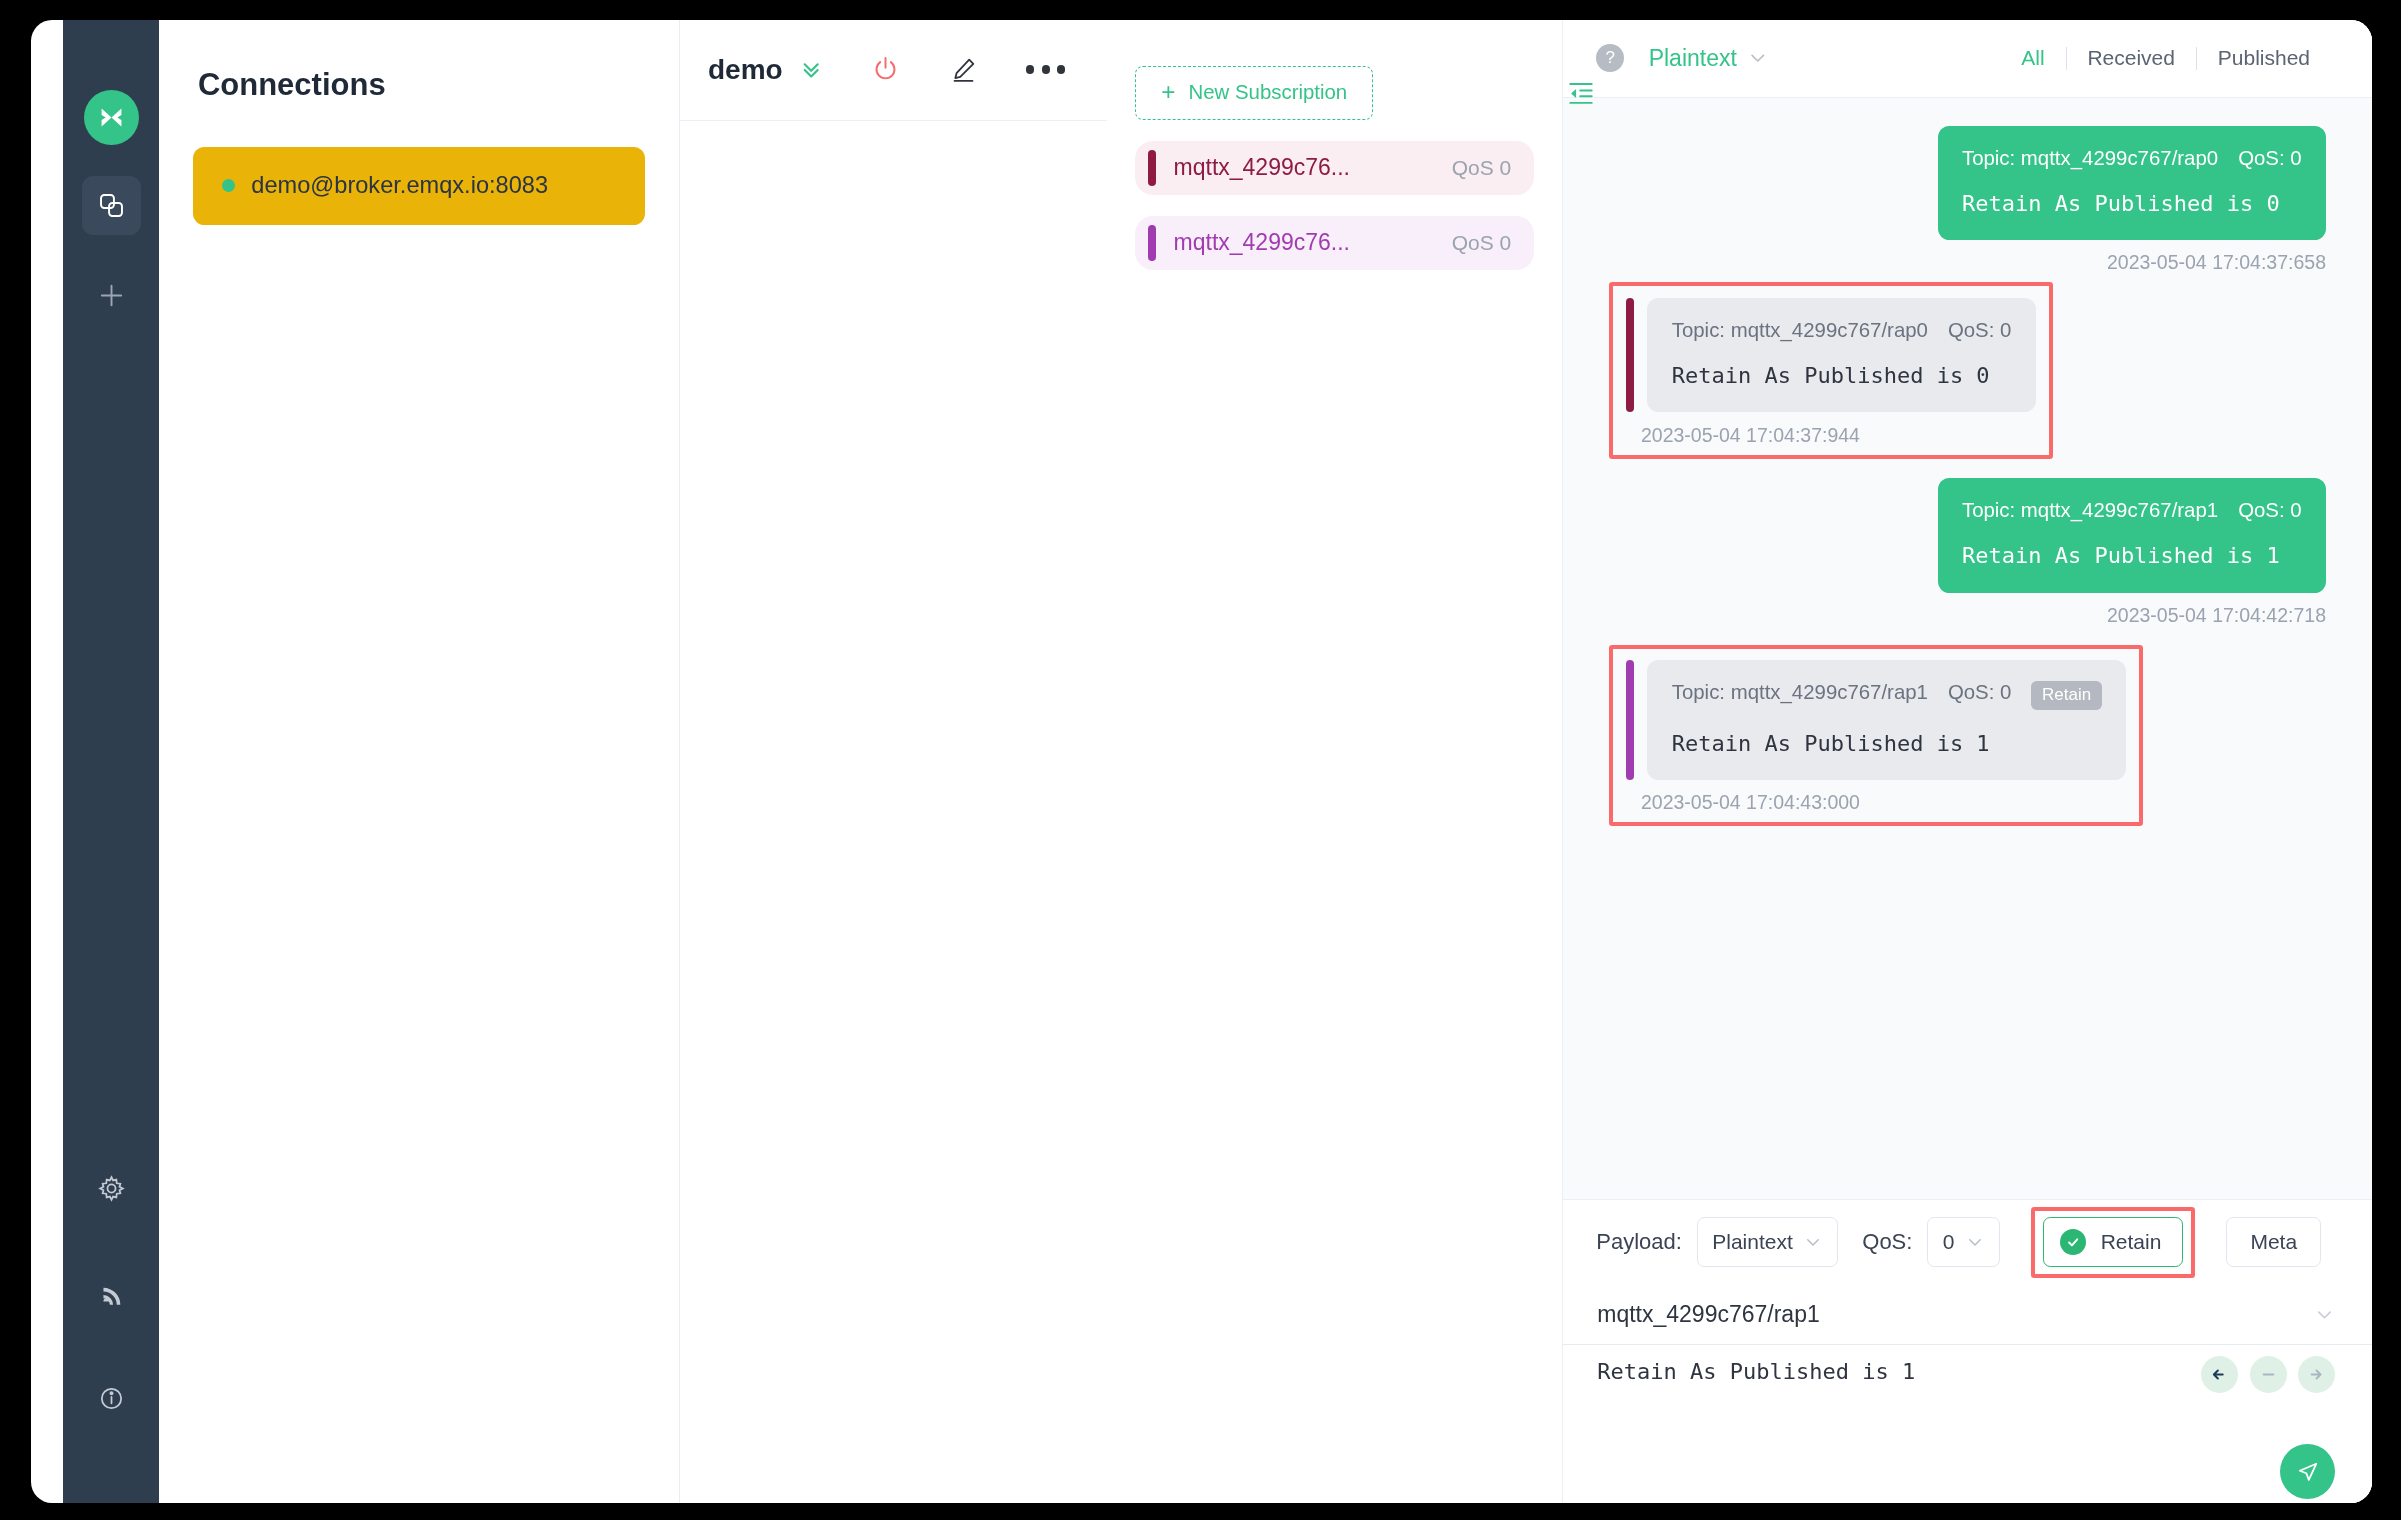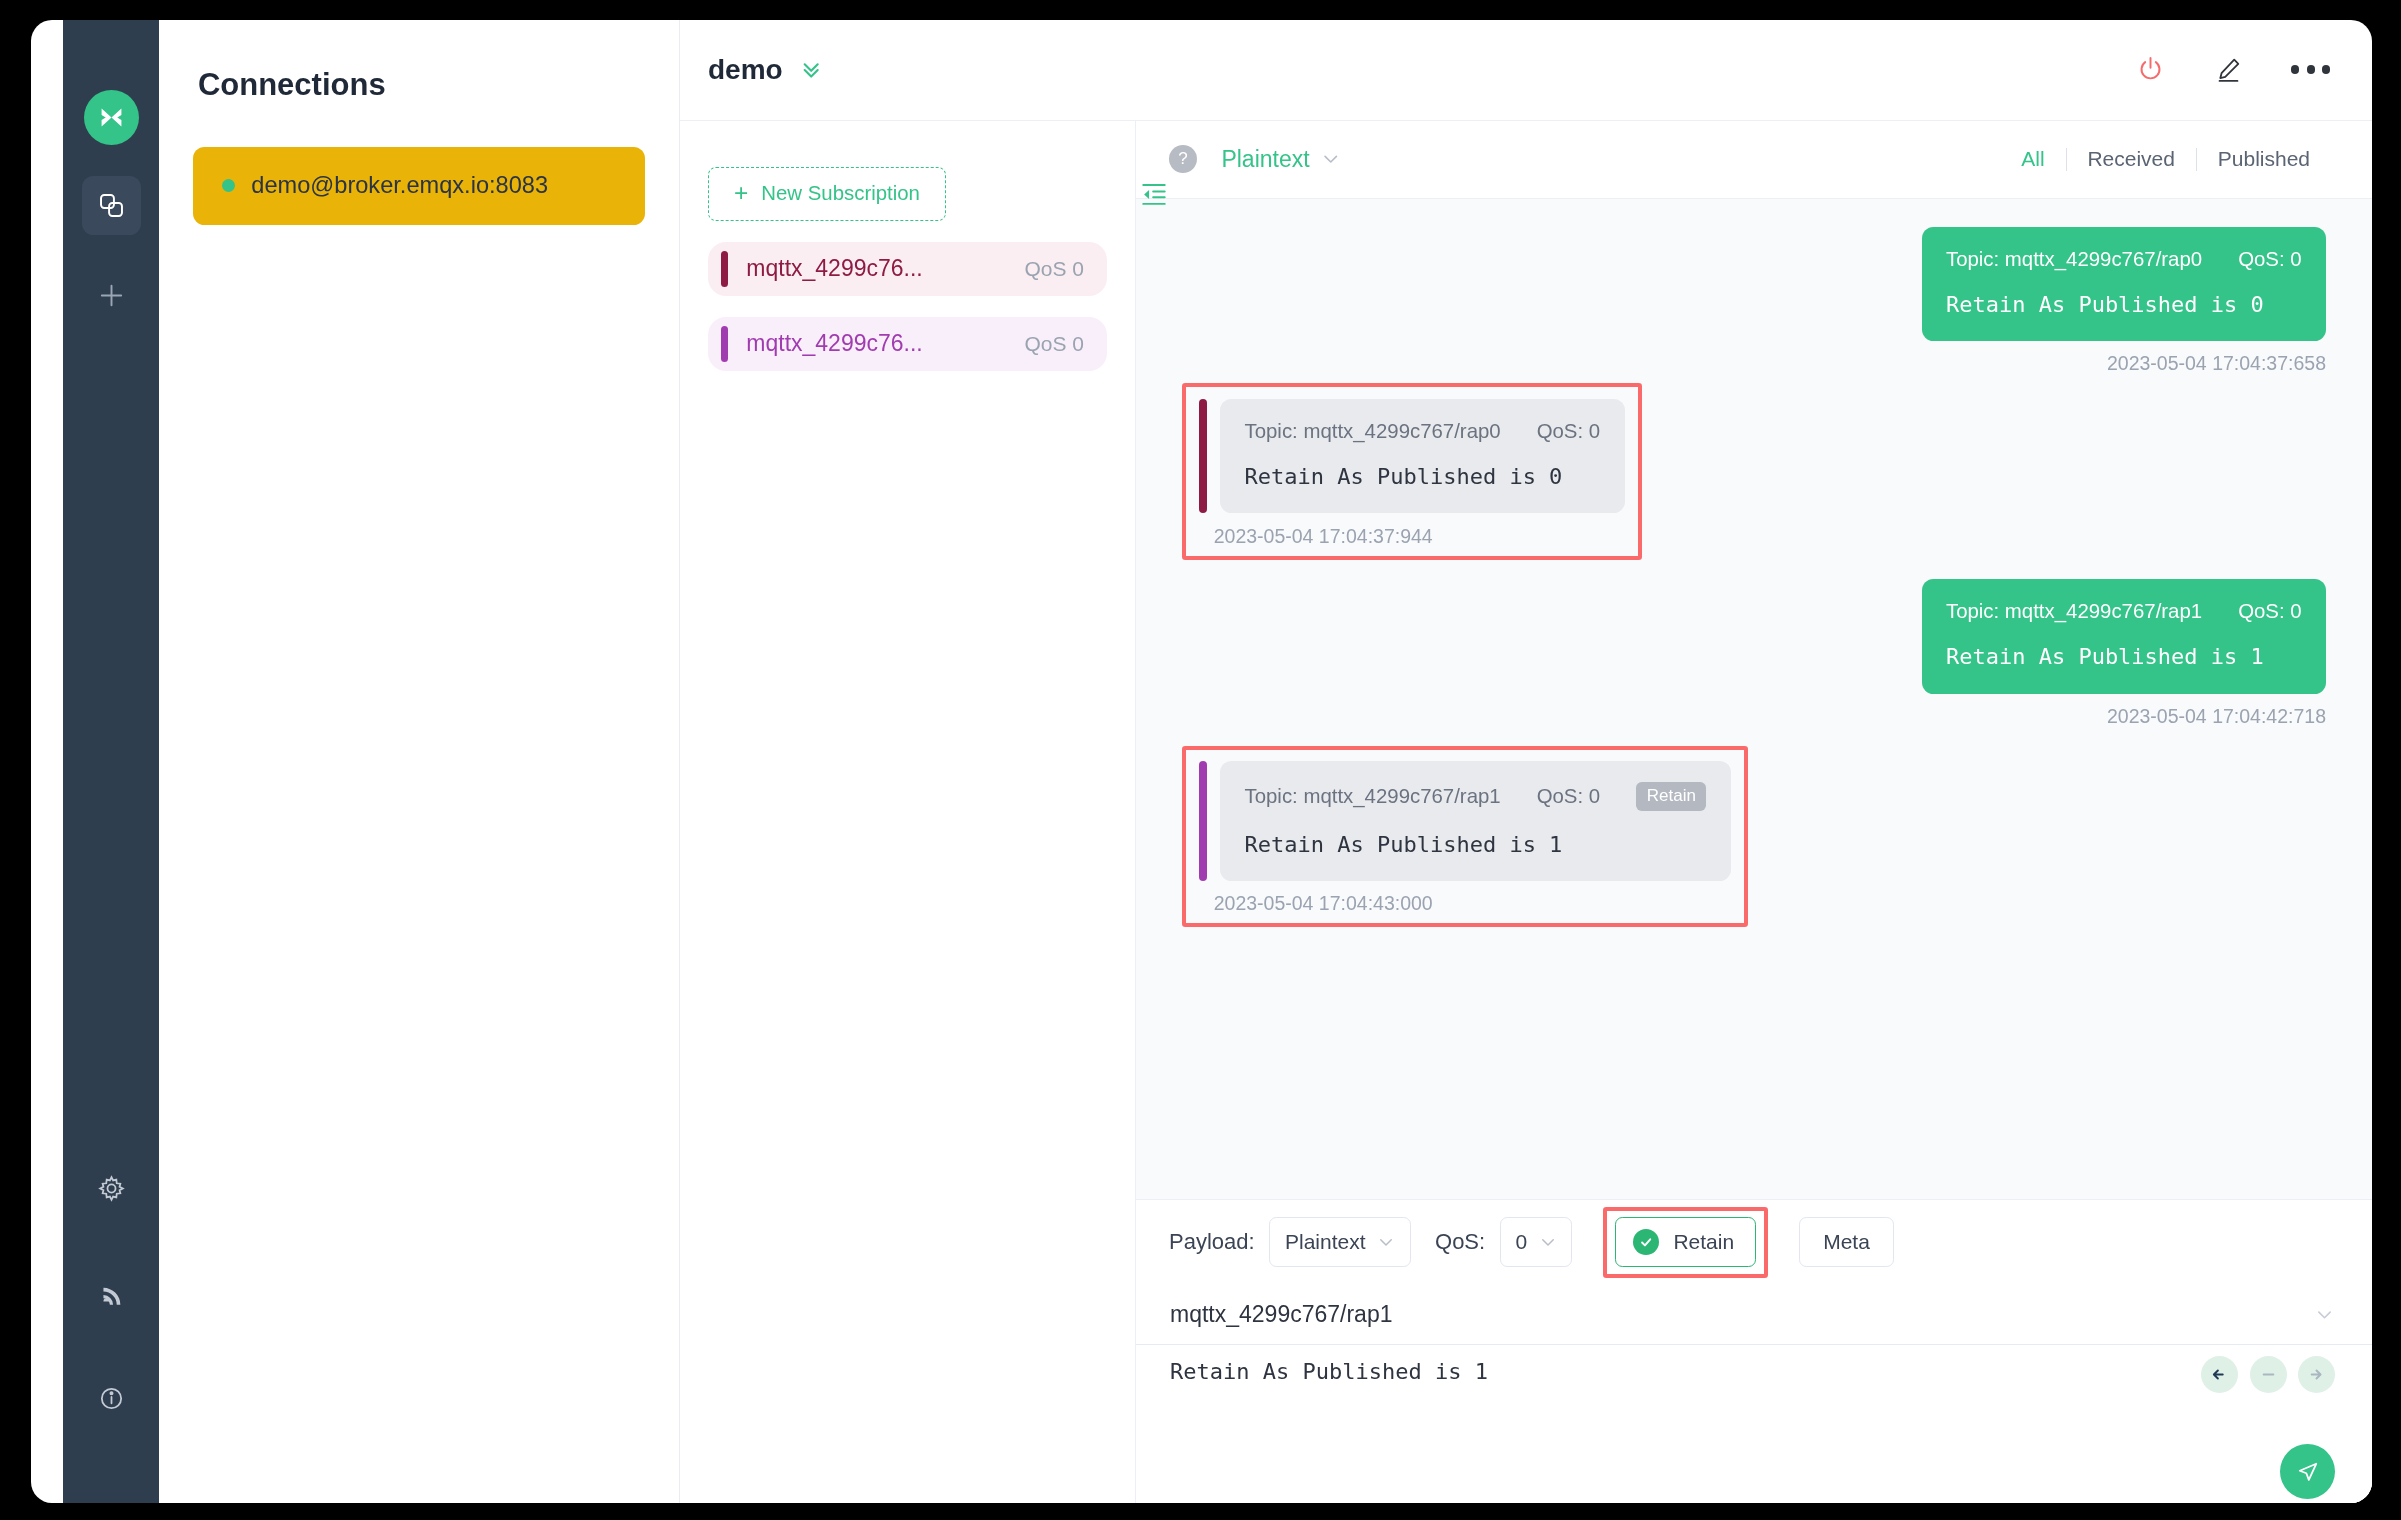--- a/index.html
+++ b/index.html
@@ -71,21 +71,21 @@
     display: flex; align-items: center;
     padding-left: 29px;
   }
   .conn-dot {
     width: 13px; height: 13px; border-radius: 50%;
     background: #34c388; flex: 0 0 13px;
   }
   .conn-label { font-size: 23.6px; color: #2b3444; margin-left: 16.3px; }
 
   
-  .main-area { flex: 1; display: flex; flex-direction: column; min-width: 0; }
+  .main-area { flex: 1; display: flex; flex-direction: row; min-width: 0; }
   .topbar {
     height: 101px;
     display: flex; align-items: center;
     padding: 0 42px 0 28px;
     border-bottom: 0.8px solid #eceff5;
     flex: 0 0 101px;
   }
   .topbar-title { font-size: 28px; font-weight: bold; color: #1f2937; }
   .topbar-chev { margin-left: 16.3px; display:flex; align-items:center; }
   .topbar-chev svg { width: 24.4px; height: 24.4px; }
@@ -166,21 +166,21 @@
   .bubble {
     border-radius: 11.4px;
     padding: 21px 24.4px 24.4px 24.4px;
     position: relative;
   }
   .bubble.pub { background: #34c388; }
   .bubble.recv { background: #e8eaed; margin-left: 13px; }
   .recv-holder { display: flex; align-items: stretch; }
   .recv-accent { width: 8.1px; border-radius: 4.1px; flex: 0 0 8.1px; }
   .bubble-head {
-    display: flex; align-items: center; gap: 36px;
+    display: flex; align-items: flex-start; gap: 20px;
     font-size: 20.4px;
   }
   .bubble.pub .bubble-head { color: #ffffff; }
   .bubble.recv .bubble-head { color: #6b7380; }
   .retain-badge {
     background: #b4b9c1; color: #ffffff;
     font-size: 17px; border-radius: 5.7px;
     padding: 3.3px 10.6px 4.9px 10.6px;
   }
   .bubble-payload {

